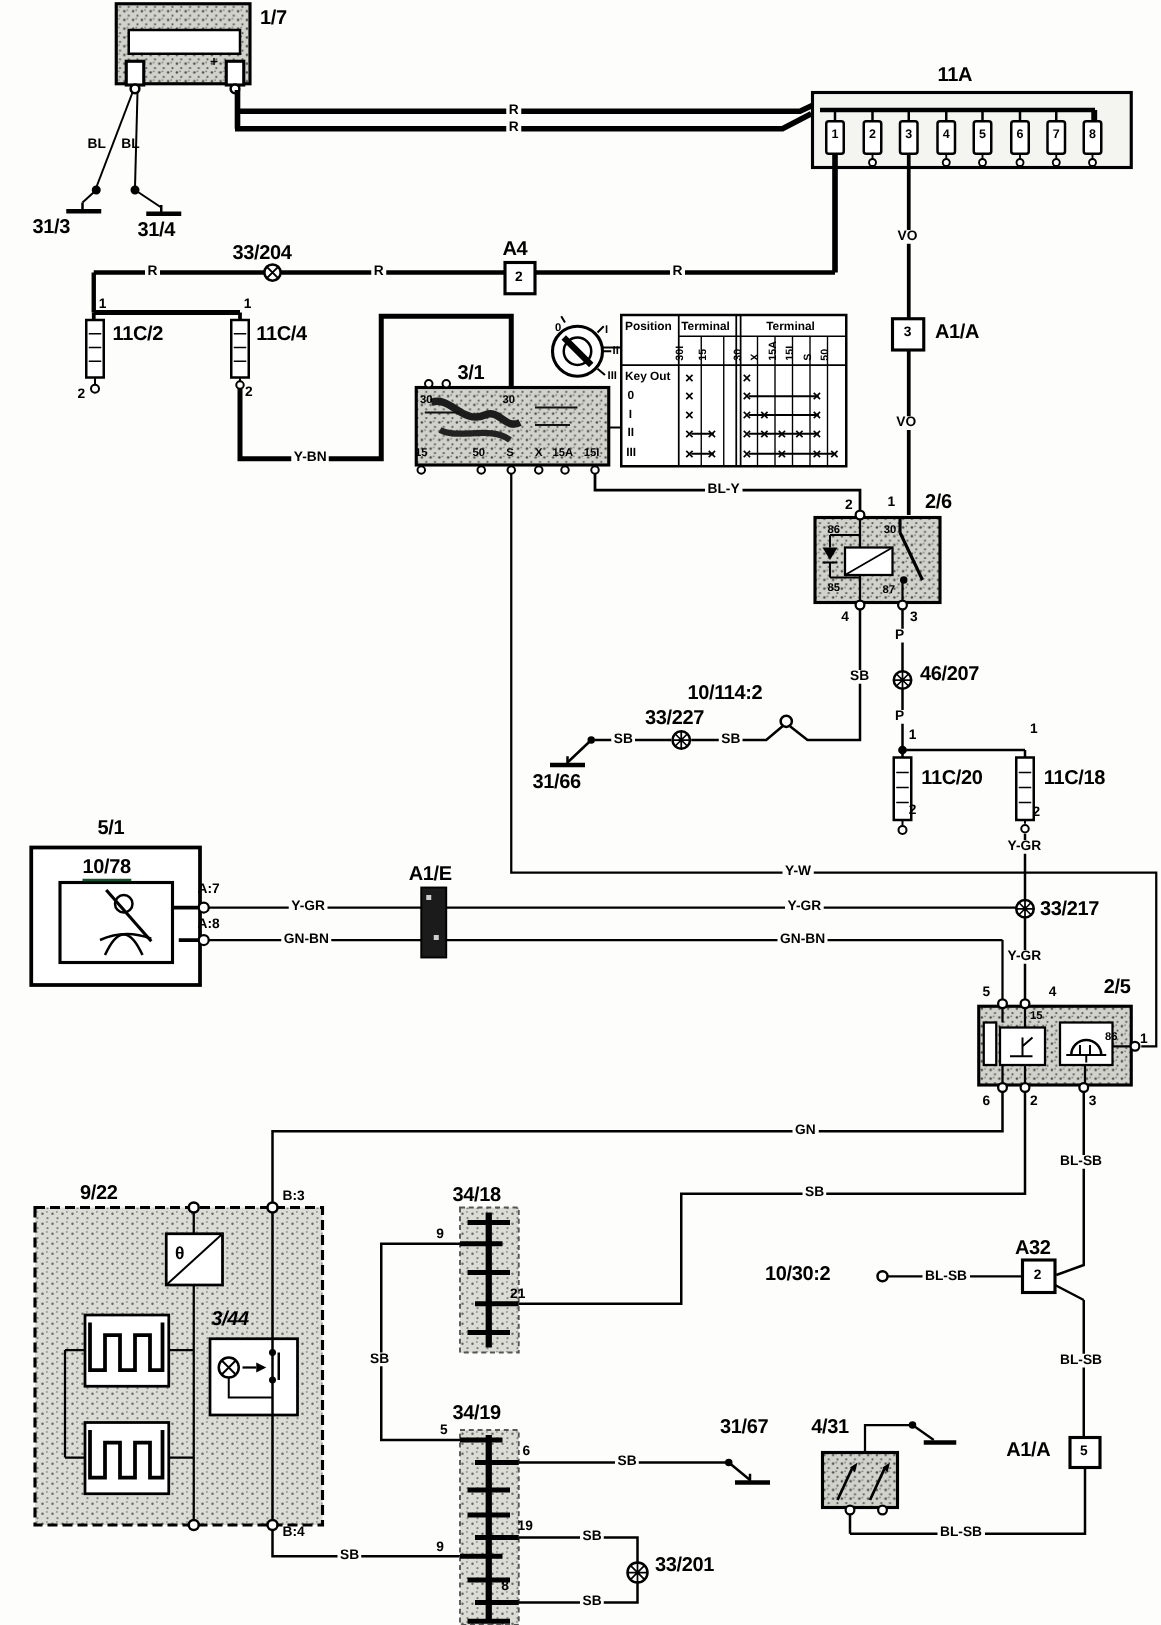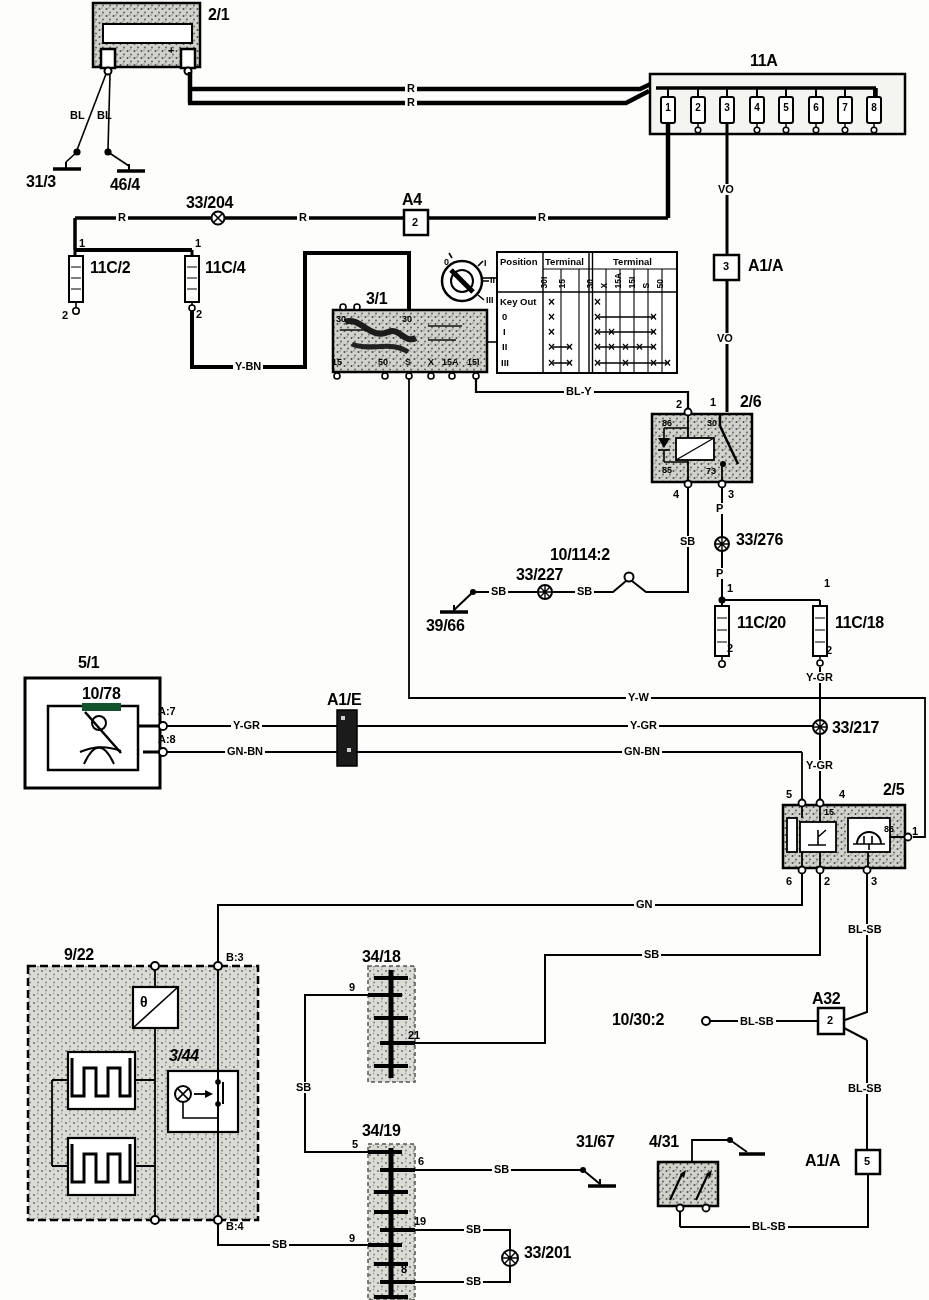--- a/index.html
+++ b/index.html
@@ -11,21 +11,21 @@
   .wl{font-size:11px;font-weight:bold;}
   .bg{background:#fdfdfb;padding:0 2px;}
   .pin{font-size:11px;font-weight:bold;}
   .int9{font-size:9px;font-weight:bold;}
   .t10{font-size:9.5px;font-weight:bold;}
   .trow{font-size:9.5px;font-weight:bold;text-align:right;}
   .tmark{font-size:12px;font-weight:bold;z-index:4;}
   .k9{font-size:9px;font-weight:bold;}
   .rot{font-size:8.5px;font-weight:bold;transform:rotate(-90deg);transform-origin:left bottom;}
   .fuseNum{font-size:10px;font-weight:bold;width:14px;text-align:center;}
-  .ul{border-bottom:8px solid #14532d;padding-bottom:1px;margin-left:16px;}
+  .ul{border-bottom:2px solid #14532d;padding-bottom:1px;}
   .ital{font-style:italic;}
 </style>
 </head>
 <body>
 
 <div id="stage">
 
 <svg width="929" height="1300" viewBox="0 0 929 1300">
   <defs>
     <pattern id="stipD" width="7" height="7" patternUnits="userSpaceOnUse">
@@ -374,26 +374,26 @@
     <path d="M588,1186 H616" stroke-width="3.5"></path>
         <path d="M600,1179 V1186" stroke-width="2"></path>
   </g>
   <path d="M415,1230 H510 V1250 M510,1266 V1282 H415" stroke="#000" stroke-width="2" fill="none"></path>
   <g stroke="#000" fill="#fff">
     <circle cx="510" cy="1258" r="8" stroke-width="2"></circle>
     <path d="M504.3,1252.3 L515.7,1263.7 M504.3,1263.7 L515.7,1252.3 M510,1250 V1266 M502,1258 H518" stroke-width="1.4"></path>
   </g>
 </svg>
 
-<span class="lbl big" style="left:208px;top:7px">2/1</span>
+<span class="lbl big" style="left:208px;top:7px">1/7</span>
 <span class="lbl pin" style="left:168px;top:45px">+</span>
 <span class="lbl wl" style="left:70px;top:110px">BL</span>
 <span class="lbl wl" style="left:97px;top:110px">BL</span>
 <span class="lbl big" style="left:26px;top:174px">31/3</span>
-<span class="lbl big" style="left:110px;top:177px">46/4</span>
+<span class="lbl big" style="left:110px;top:177px">31/4</span>
 
 <span class="lbl big" style="left:750px;top:53px">11A</span>
 <span class="lbl fuseNum" style="left:661px;top:103px">1</span>
 <span class="lbl fuseNum" style="left:691px;top:103px">2</span>
 <span class="lbl fuseNum" style="left:720px;top:103px">3</span>
 <span class="lbl fuseNum" style="left:750px;top:103px">4</span>
 <span class="lbl fuseNum" style="left:779px;top:103px">5</span>
 <span class="lbl fuseNum" style="left:809px;top:103px">6</span>
 <span class="lbl fuseNum" style="left:838px;top:103px">7</span>
 <span class="lbl fuseNum" style="left:867px;top:103px">8</span>
@@ -476,39 +476,39 @@
 <span class="lbl wl bg" style="left:715px;top:333px">VO</span>
 
 <span class="lbl big" style="left:740px;top:394px">2/6</span>
 <span class="lbl pin" style="left:676px;top:399px">2</span>
 <span class="lbl pin" style="left:710px;top:397px">1</span>
 <span class="lbl pin" style="left:673px;top:489px">4</span>
 <span class="lbl pin" style="left:728px;top:489px">3</span>
 <span class="lbl int9" style="left:662px;top:419px">86</span>
 <span class="lbl int9" style="left:707px;top:419px">30</span>
 <span class="lbl int9" style="left:662px;top:466px">85</span>
-<span class="lbl int9" style="left:706px;top:467px">73</span>
+<span class="lbl int9" style="left:706px;top:467px">87</span>
 
 <span class="lbl wl bg" style="left:678px;top:536px">SB</span>
 <span class="lbl wl bg" style="left:714px;top:503px">P</span>
-<span class="lbl big" style="left:736px;top:532px">33/276</span>
+<span class="lbl big" style="left:736px;top:532px">46/207</span>
 <span class="lbl wl bg" style="left:714px;top:568px">P</span>
 <span class="lbl pin" style="left:727px;top:583px">1</span>
 <span class="lbl pin" style="left:824px;top:578px">1</span>
 <span class="lbl big" style="left:737px;top:615px">11C/20</span>
 <span class="lbl big" style="left:835px;top:615px">11C/18</span>
 <span class="lbl pin" style="left:727px;top:643px">2</span>
 <span class="lbl pin" style="left:826px;top:645px">2</span>
 <span class="lbl wl bg" style="left:804px;top:672px">Y-GR</span>
 
 <span class="lbl big" style="left:550px;top:547px">10/114:2</span>
 <span class="lbl big" style="left:516px;top:567px">33/227</span>
 <span class="lbl wl bg" style="left:575px;top:586px">SB</span>
 <span class="lbl wl bg" style="left:489px;top:586px">SB</span>
-<span class="lbl big" style="left:426px;top:618px">39/66</span>
+<span class="lbl big" style="left:426px;top:618px">31/66</span>
 
 <span class="lbl big" style="left:78px;top:655px">5/1</span>
 <span class="lbl big ul" style="left:66px;top:686px">10/78</span>
 <span class="lbl pin" style="left:158px;top:706px">A:7</span>
 <span class="lbl pin" style="left:158px;top:734px">A:8</span>
 <span class="lbl wl bg" style="left:231px;top:720px">Y-GR</span>
 <span class="lbl wl bg" style="left:225px;top:746px">GN-BN</span>
 <span class="lbl big" style="left:327px;top:692px">A1/E</span>
 <span class="lbl wl bg" style="left:626px;top:692px">Y-W</span>
 <span class="lbl wl bg" style="left:628px;top:720px">Y-GR</span>

